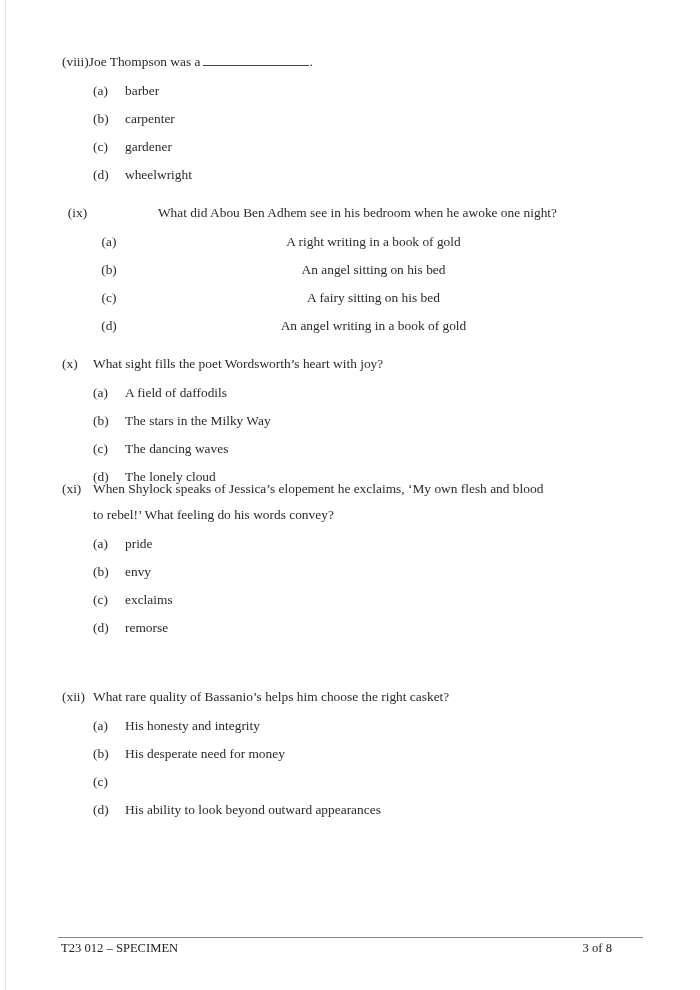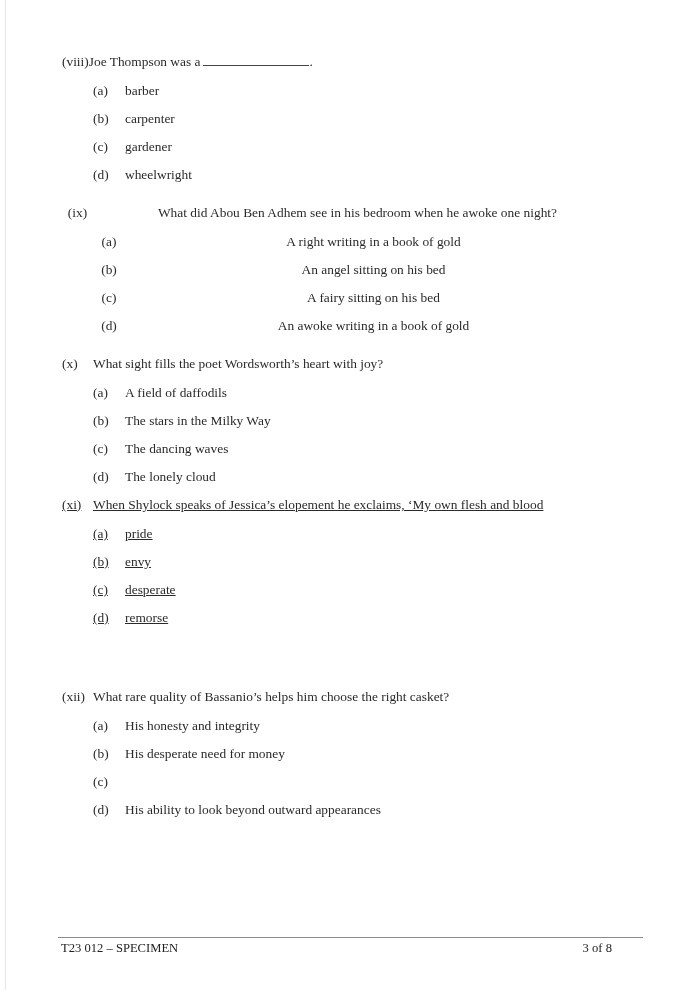--- a/index.html
+++ b/index.html
@@ -131,21 +131,21 @@
     <div class="option">
         <span class="opt-label">(b)</span>
         <span class="opt-text">An angel sitting on his bed</span>
       </div>
     <div class="option">
         <span class="opt-label">(c)</span>
         <span class="opt-text">A fairy sitting on his bed</span>
       </div>
     <div class="option">
         <span class="opt-label">(d)</span>
-        <span class="opt-text">An awoke writing in a book of gold</span>
+        <span class="opt-text">An angel writing in a book of gold</span>
       </div>
   </div>
 </div>
 
 <div class="question" style="top:351px;">
   <div class="q-line">
     <span class="q-num">(x)</span>
     <span class="q-text">What sight fills the poet Wordsworth’s heart with joy?</span>
   </div>
   <div class="options">
@@ -161,37 +161,38 @@
         <span class="opt-label">(c)</span>
         <span class="opt-text">The dancing waves</span>
       </div>
     <div class="option">
         <span class="opt-label">(d)</span>
         <span class="opt-text">The lonely cloud</span>
       </div>
   </div>
 </div>
 
-<div class="question" style="top:492px;text-decoration:underline;">
+<div class="question" style="top:476px;">
   <div class="q-line">
     <span class="q-num">(xi)</span>
     <span class="q-text">When Shylock speaks of Jessica’s elopement he exclaims, ‘My own flesh and blood</span>
   </div>
+  <div class="q-cont">to rebel!’ What feeling do his words convey?</div>
   <div class="options">
     <div class="option">
         <span class="opt-label">(a)</span>
         <span class="opt-text">pride</span>
       </div>
     <div class="option">
         <span class="opt-label">(b)</span>
         <span class="opt-text">envy</span>
       </div>
     <div class="option">
         <span class="opt-label">(c)</span>
-        <span class="opt-text">desperate</span>
+        <span class="opt-text">exclaims</span>
       </div>
     <div class="option">
         <span class="opt-label">(d)</span>
         <span class="opt-text">remorse</span>
       </div>
   </div>
 </div>
 
 <div class="question" style="top:684px;">
   <div class="q-line">

